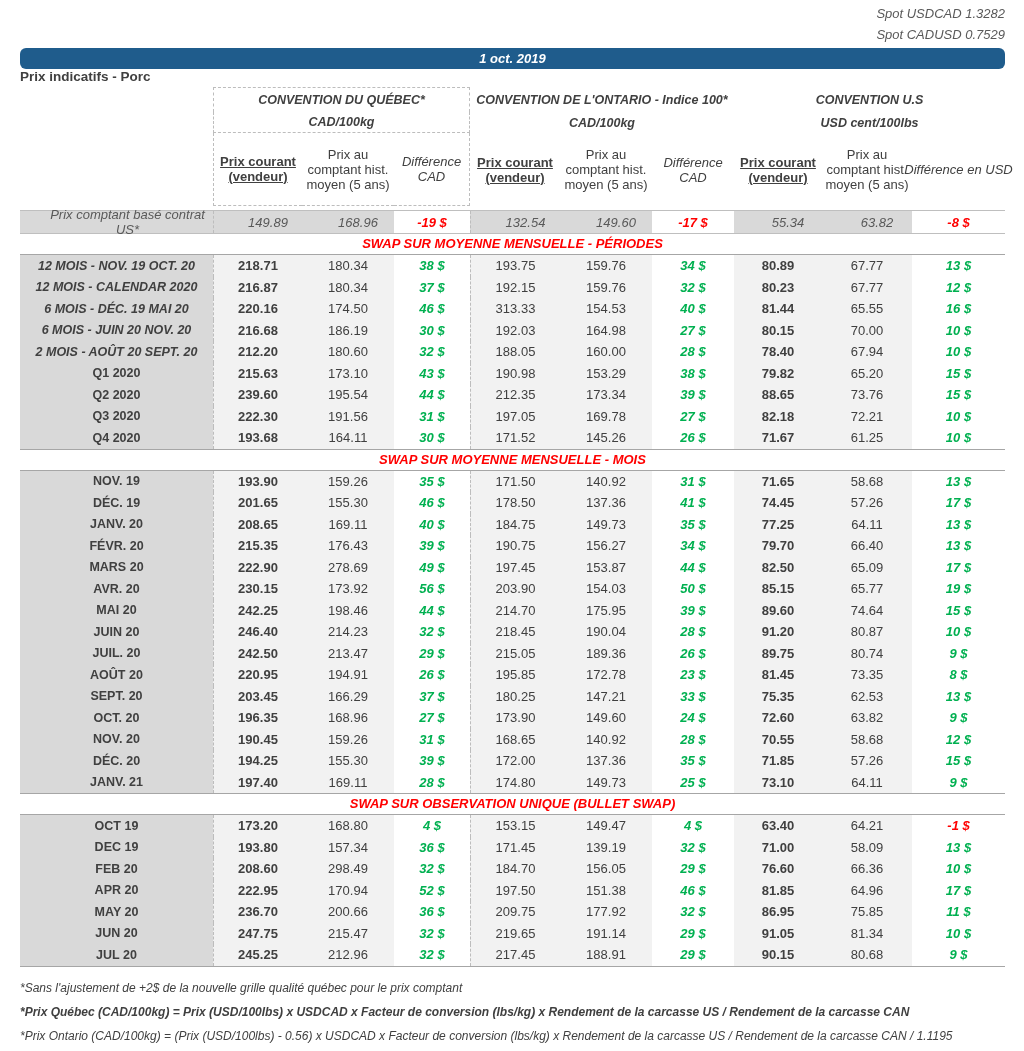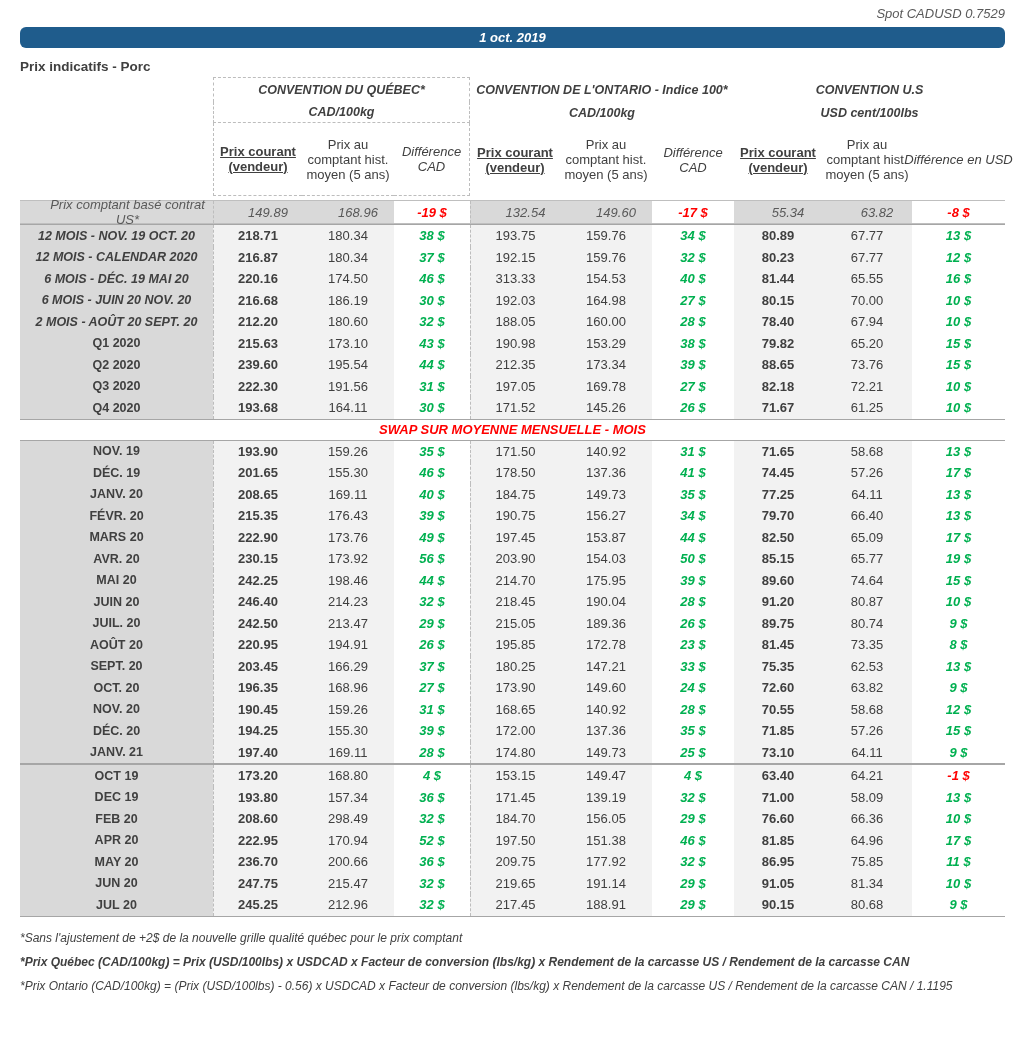--- a/index.html
+++ b/index.html
@@ -21,21 +21,21 @@
     color:var(--text);
   }
   .page{padding:3px 19px 0 20px;}
 
   .spot-block{text-align:right;font-style:italic;color:var(--muted);
     font-size:13px;line-height:21px;padding-right:0;}
 
   .banner{margin-top:3px;height:21px;background:var(--accent-blue);color:#fff;
     font-weight:bold;font-style:italic;font-size:13px;text-align:center;line-height:21px;border-radius:6px;}
 
-  .ptitle{margin-top:11px;font-weight:bold;font-size:13.5px;height:16px;line-height:16px;}
+  .ptitle{margin-top:0;font-weight:bold;font-size:13.5px;height:16px;line-height:16px;}
 
   .hgrid,.grid{display:grid;
     grid-template-columns:193px 89px 92px 76px 90px 92px 82px 88px 90px 93px;}
   .hgrid{margin-top:2px;grid-template-rows:25px 21px 73px;}
 
   .cell{display:flex;align-items:center;justify-content:center;
     text-align:center;font-size:13px;min-width:0;}
 
   .gtitle,.gunit{font-weight:bold;font-style:italic;font-size:12.5px;}
   .sub{font-size:13px;line-height:15px;padding:0 2px;}
@@ -71,20 +71,21 @@
   .footnotes{margin-top:9px;}
   .fn{font-size:12px;font-style:italic;line-height:24px;white-space:nowrap;}
   .fn.bold{font-weight:bold;font-style:italic;}
 </style>
 </head>
 <body>
 
 <div class="page">
 
   <div class="spot-block">
+    <div>Spot USDCAD 1.3282</div>
     <div>Spot CADUSD 0.7529</div>
   </div>
 
   <div class="banner">1 oct. 2019</div>
 
   <div class="ptitle">Prix indicatifs - Porc</div>
 
   <div class="hgrid">
 
     <div class="cell gtitle db-t db-l db-r" style="grid-row:1;grid-column:2/5;">CONVENTION DU QUÉBEC*</div>
@@ -116,20 +117,21 @@
       <div class="cell v diff neg">-19 $</div>
       <div class="cell v spot-val db-l">132.54</div>
       <div class="cell v spot-val">149.60</div>
       <div class="cell v diff neg">-17 $</div>
       <div class="cell v spot-val">55.34</div>
       <div class="cell v spot-val">63.82</div>
       <div class="cell v diff neg">-8 $</div>
     </div>
 
   <div id="sections">
+      <div class="sectitle">SWAP SUR MOYENNE MENSUELLE - PÉRIODES</div>
       <div class="grid block">
         <div class="cell terme-cell it">12 MOIS -  NOV. 19 OCT. 20</div>
         <div class="cell v bg-price b db-l">218.71</div>
         <div class="cell v bg-price">180.34</div>
         <div class="cell v diff pos">38 $</div>
         <div class="cell v bg-price db-l">193.75</div>
         <div class="cell v bg-price">159.76</div>
         <div class="cell v diff pos">34 $</div>
         <div class="cell v bg-price b">80.89</div>
         <div class="cell v bg-price">67.77</div>
@@ -252,21 +254,21 @@
         <div class="cell v bg-price">176.43</div>
         <div class="cell v diff pos">39 $</div>
         <div class="cell v bg-price db-l">190.75</div>
         <div class="cell v bg-price">156.27</div>
         <div class="cell v diff pos">34 $</div>
         <div class="cell v bg-price b">79.70</div>
         <div class="cell v bg-price">66.40</div>
         <div class="cell v diff pos">13 $</div>
         <div class="cell terme-cell">MARS 20</div>
         <div class="cell v bg-price b db-l">222.90</div>
-        <div class="cell v bg-price">173.76</div>
+        <div class="cell v bg-price">278.69</div>
         <div class="cell v diff pos">49 $</div>
         <div class="cell v bg-price db-l">197.45</div>
         <div class="cell v bg-price">153.87</div>
         <div class="cell v diff pos">44 $</div>
         <div class="cell v bg-price b">82.50</div>
         <div class="cell v bg-price">65.09</div>
         <div class="cell v diff pos">17 $</div>
         <div class="cell terme-cell">AVR. 20</div>
         <div class="cell v bg-price b db-l">230.15</div>
         <div class="cell v bg-price">173.92</div>
@@ -361,20 +363,21 @@
         <div class="cell v bg-price b db-l">197.40</div>
         <div class="cell v bg-price">169.11</div>
         <div class="cell v diff pos">28 $</div>
         <div class="cell v bg-price db-l">174.80</div>
         <div class="cell v bg-price">149.73</div>
         <div class="cell v diff pos">25 $</div>
         <div class="cell v bg-price b">73.10</div>
         <div class="cell v bg-price">64.11</div>
         <div class="cell v diff pos">9 $</div>
       </div>
+      <div class="sectitle">SWAP SUR OBSERVATION UNIQUE (BULLET SWAP)</div>
       <div class="grid block">
         <div class="cell terme-cell">OCT 19</div>
         <div class="cell v bg-price b db-l">173.20</div>
         <div class="cell v bg-price">168.80</div>
         <div class="cell v diff pos">4 $</div>
         <div class="cell v bg-price db-l">153.15</div>
         <div class="cell v bg-price">149.47</div>
         <div class="cell v diff pos">4 $</div>
         <div class="cell v bg-price b">63.40</div>
         <div class="cell v bg-price">64.21</div>

